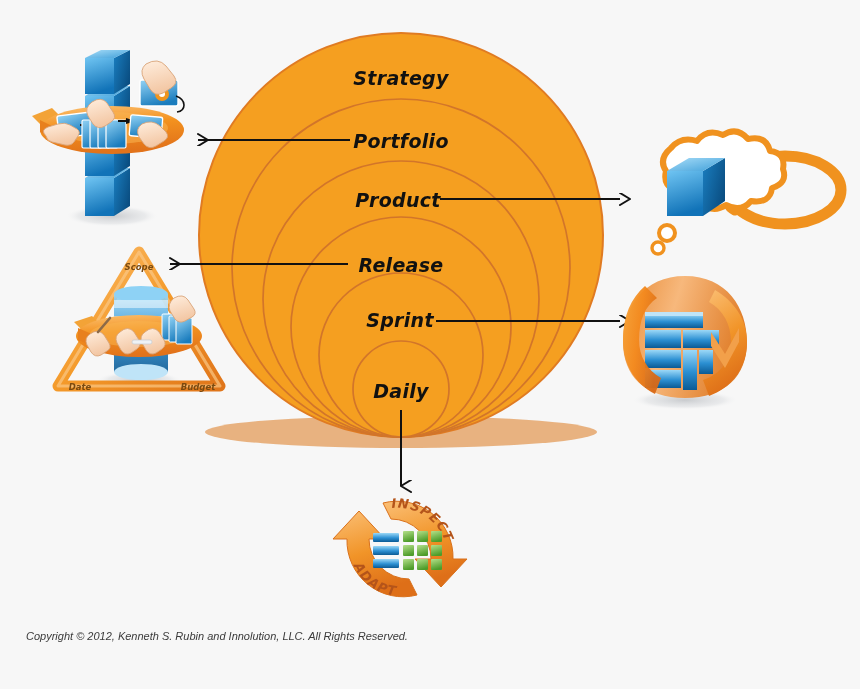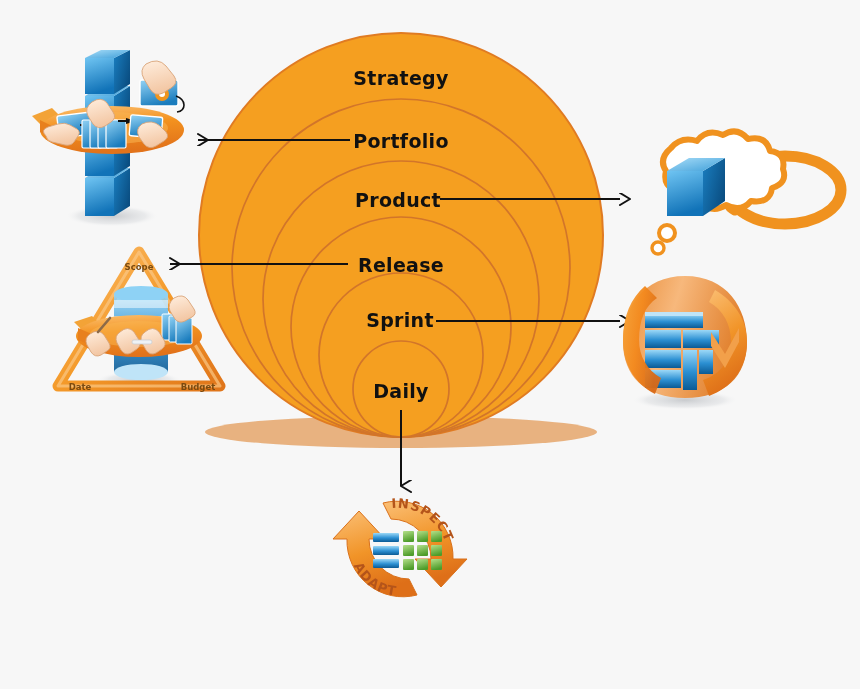--- a/index.html
+++ b/index.html
@@ -13,20 +13,21 @@
     background: #f7f7f7;
     font-family: "DejaVu Sans", sans-serif;
     position: relative;
     overflow: hidden;
   }
   #diagram-root {
     position: absolute;
     top: 0; left: 0;
     width: 776px;
     height: 689px;
+    font-style: italic;
   }
   svg.stage {
     position: absolute;
     top: 0; left: 0;
     width: 860px;
     height: 689px;
     display: block;
   }
   .onion-label {
     font-family: "DejaVu Sans", sans-serif;
@@ -341,13 +342,14 @@
       </defs>
       <text class="cycle-word">
         <textPath href="#inspectPath" startOffset="6%">INSPECT</textPath>
       </text>
       <text class="cycle-word">
         <textPath href="#adaptPath" startOffset="10%">ADAPT</textPath>
       </text>
     </g>
   </svg>
 
+  <div id="copyright">Copyright © 2012, Kenneth S. Rubin and Innolution, LLC. All Rights Reserved.</div>
 </div>
 
 </body></html>

